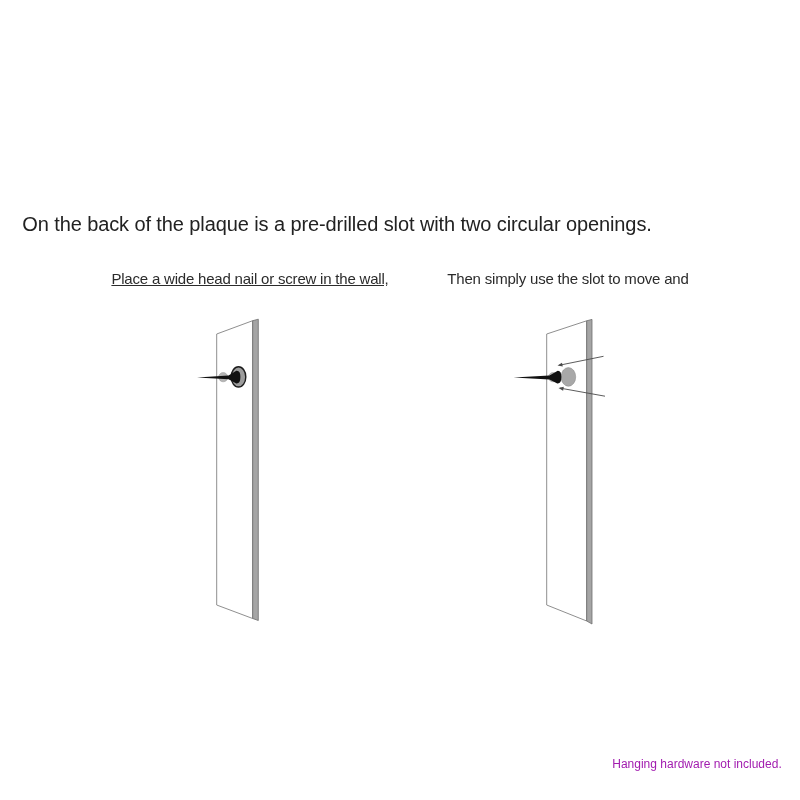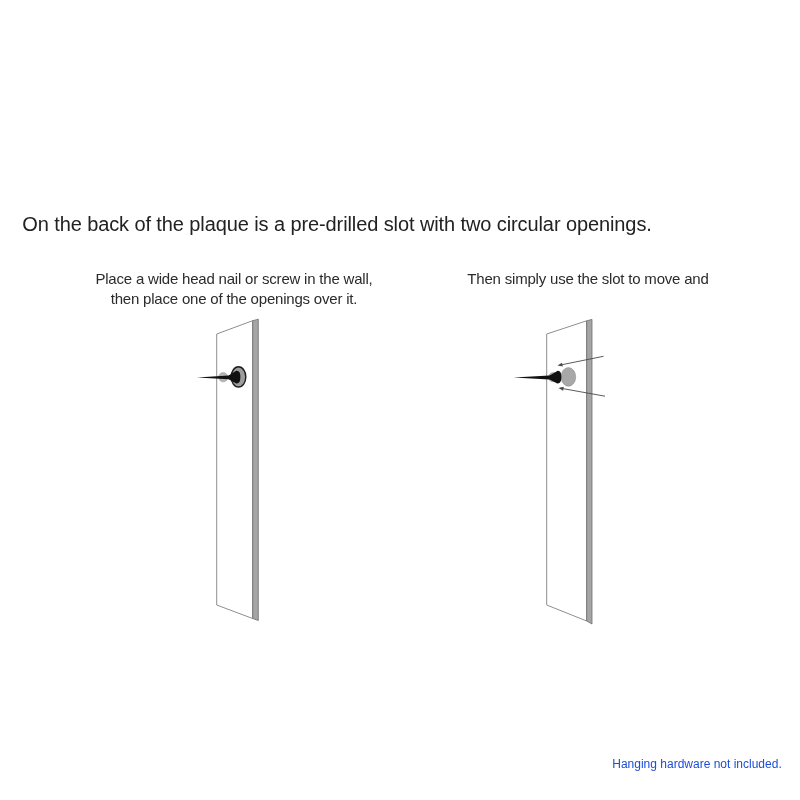--- a/index.html
+++ b/index.html
@@ -29,31 +29,31 @@
   .caption {
     position: absolute;
     top: 269px;
     width: 300px;
     text-align: center;
     font-size: 15px;
     line-height: 20px;
     letter-spacing: -0.2px;
     color: #2b2b2b;
   }
-  .caption.left  { left: 84px; }
-  .caption.right { left: 438px; }
+  .caption.left  { left: 100px; text-decoration: underline; }
+  .caption.right { left: 418px; }
   .footnote {
     position: absolute;
     top: 757px;
     left: 597px;
     width: 200px;
     text-align: center;
     font-size: 12px;
     line-height: 15px;
-    color: #1d4ed8;
+    color: #a21caf;
   }
   .illustration {
     position: absolute;
     top: 308px;
     width: 170px;
     height: 330px;
   }
   .illustration.left  { left: 145px; }
   .illustration.right { left: 470px; }
 
@@ -69,21 +69,20 @@
 </style>
 </head>
 <body>
 
 <div id="canvas">
 
   <div class="heading">On the back of the plaque is a pre-drilled slot with two circular openings.</div>
 
   <div class="caption left">
     <div>Place a wide head nail or screw in the wall,</div>
-    <div>then place one of the openings over it.</div>
   </div>
 
   <div class="caption right">
     <div>Then simply use the slot to move and</div>
   </div>
 
   <svg class="illustration left" viewBox="145 308 170 330">
     <polygon class="face" points="216.7,334 252.7,320.7 252.7,618.5 216.7,605"></polygon>
     <polygon class="edge" points="252.7,320.7 258.3,319.2 258.3,620.5 252.7,618.5" fill="#a5a5a5"></polygon>
     <circle class="nub" cx="223.2" cy="377.2" r="4.6" fill="#b5b5b5"></circle>

